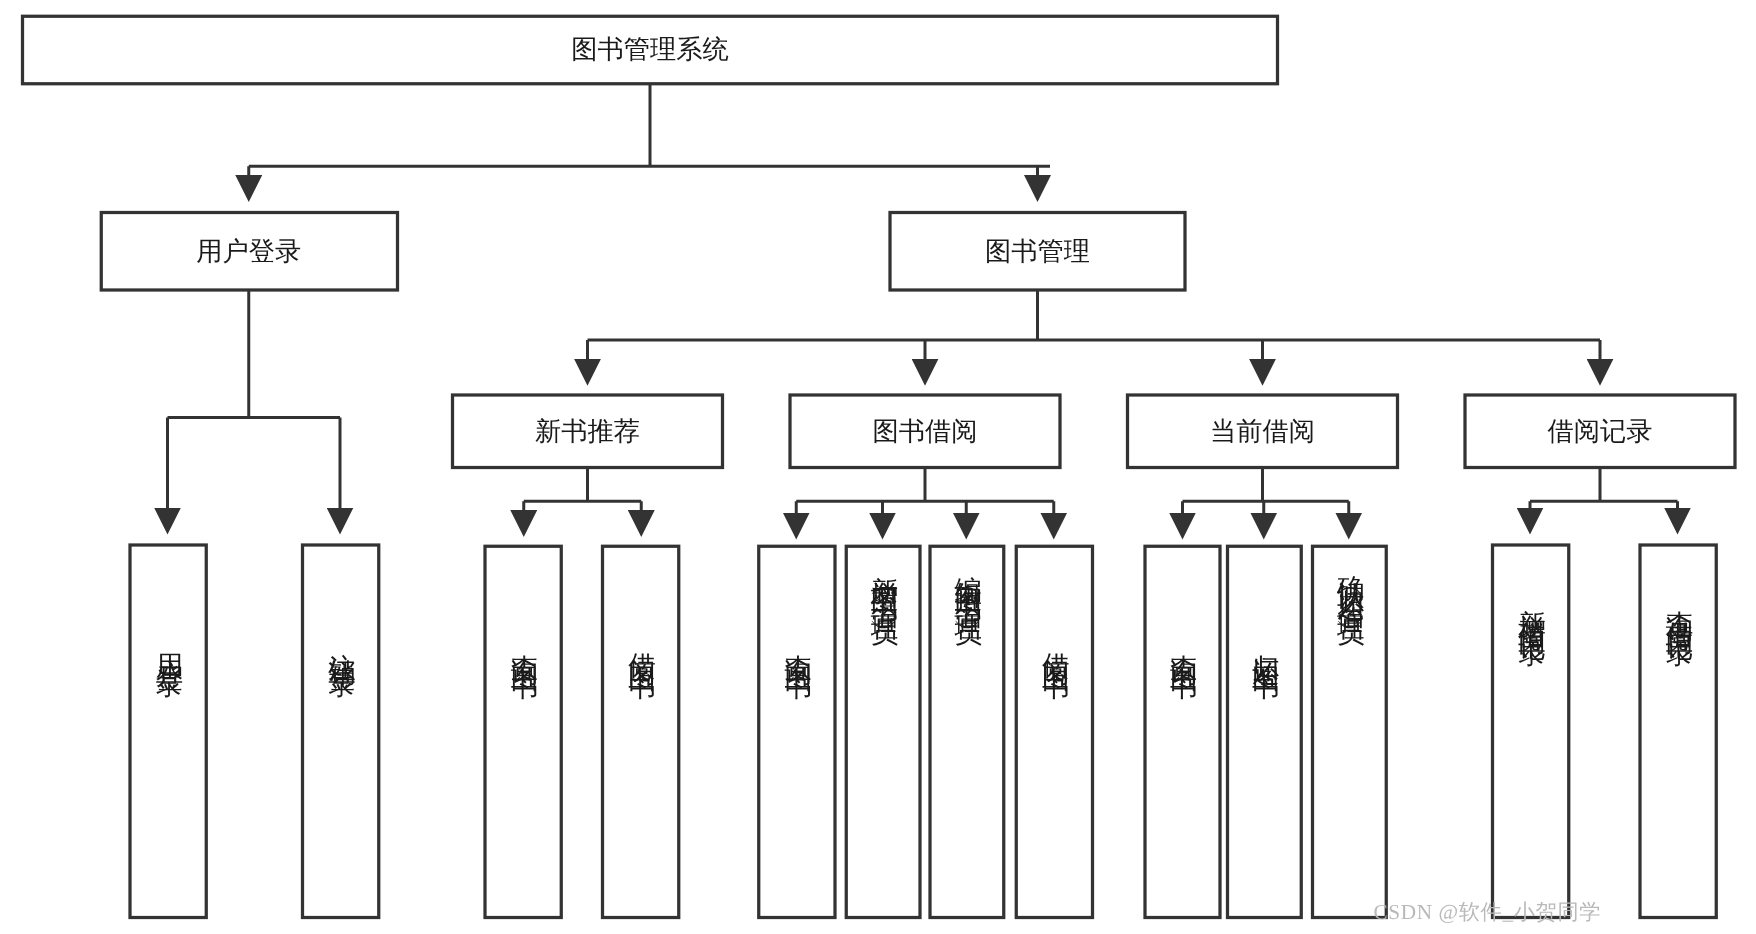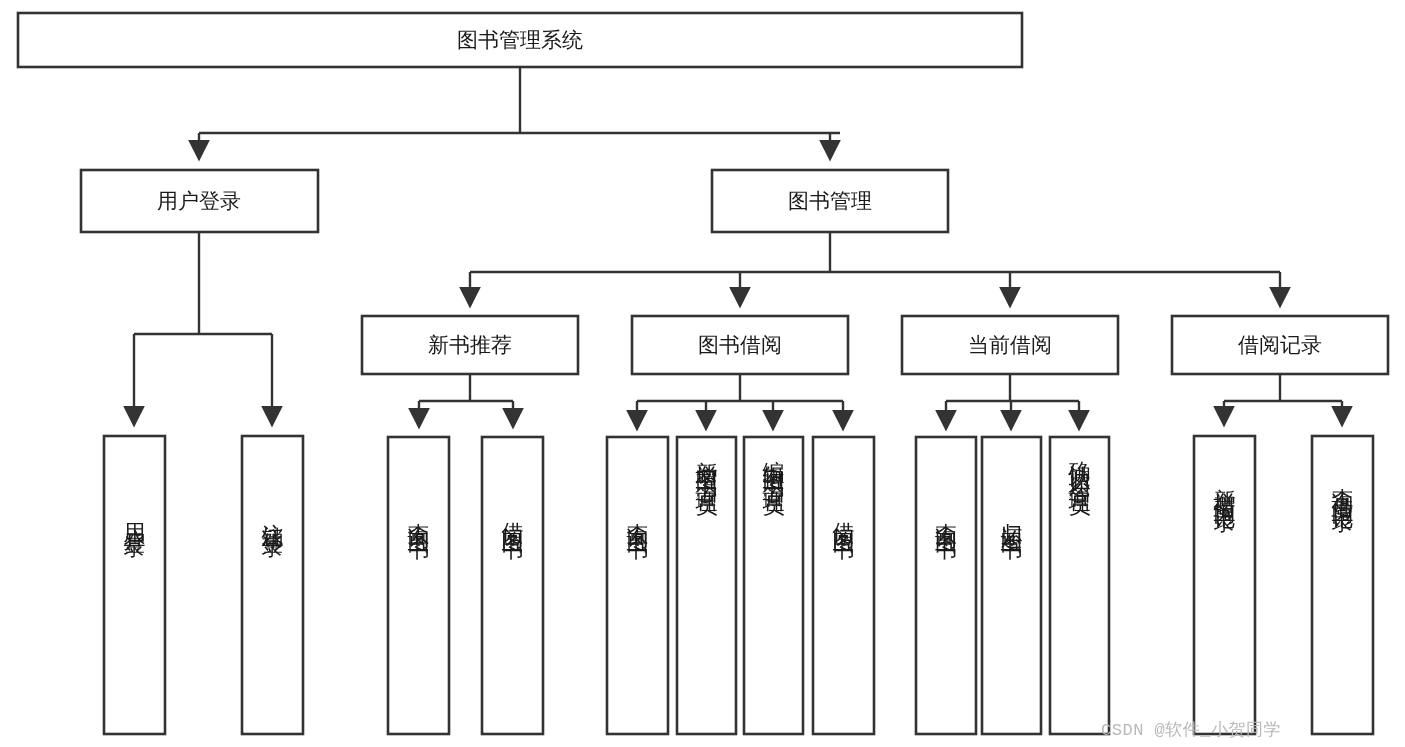--- a/index.html
+++ b/index.html
@@ -61,21 +61,21 @@
     font-size: 22px;
     line-height: 1;
     letter-spacing: 5px;
     color: #1a1a1a;
     white-space: nowrap;
   }
   .watermark {
     position: absolute;
     right: 8px;
     bottom: 6px;
-    font-family: Liberation Mono, monospace;
+    font-family: Liberation Serif, serif;
     font-size: 17px;
     color: #b9b9b9;
     letter-spacing: 0.5px;
     white-space: nowrap;
   }
 </style>
 </head>
 <body>
 
 <div id="diagram-root">

